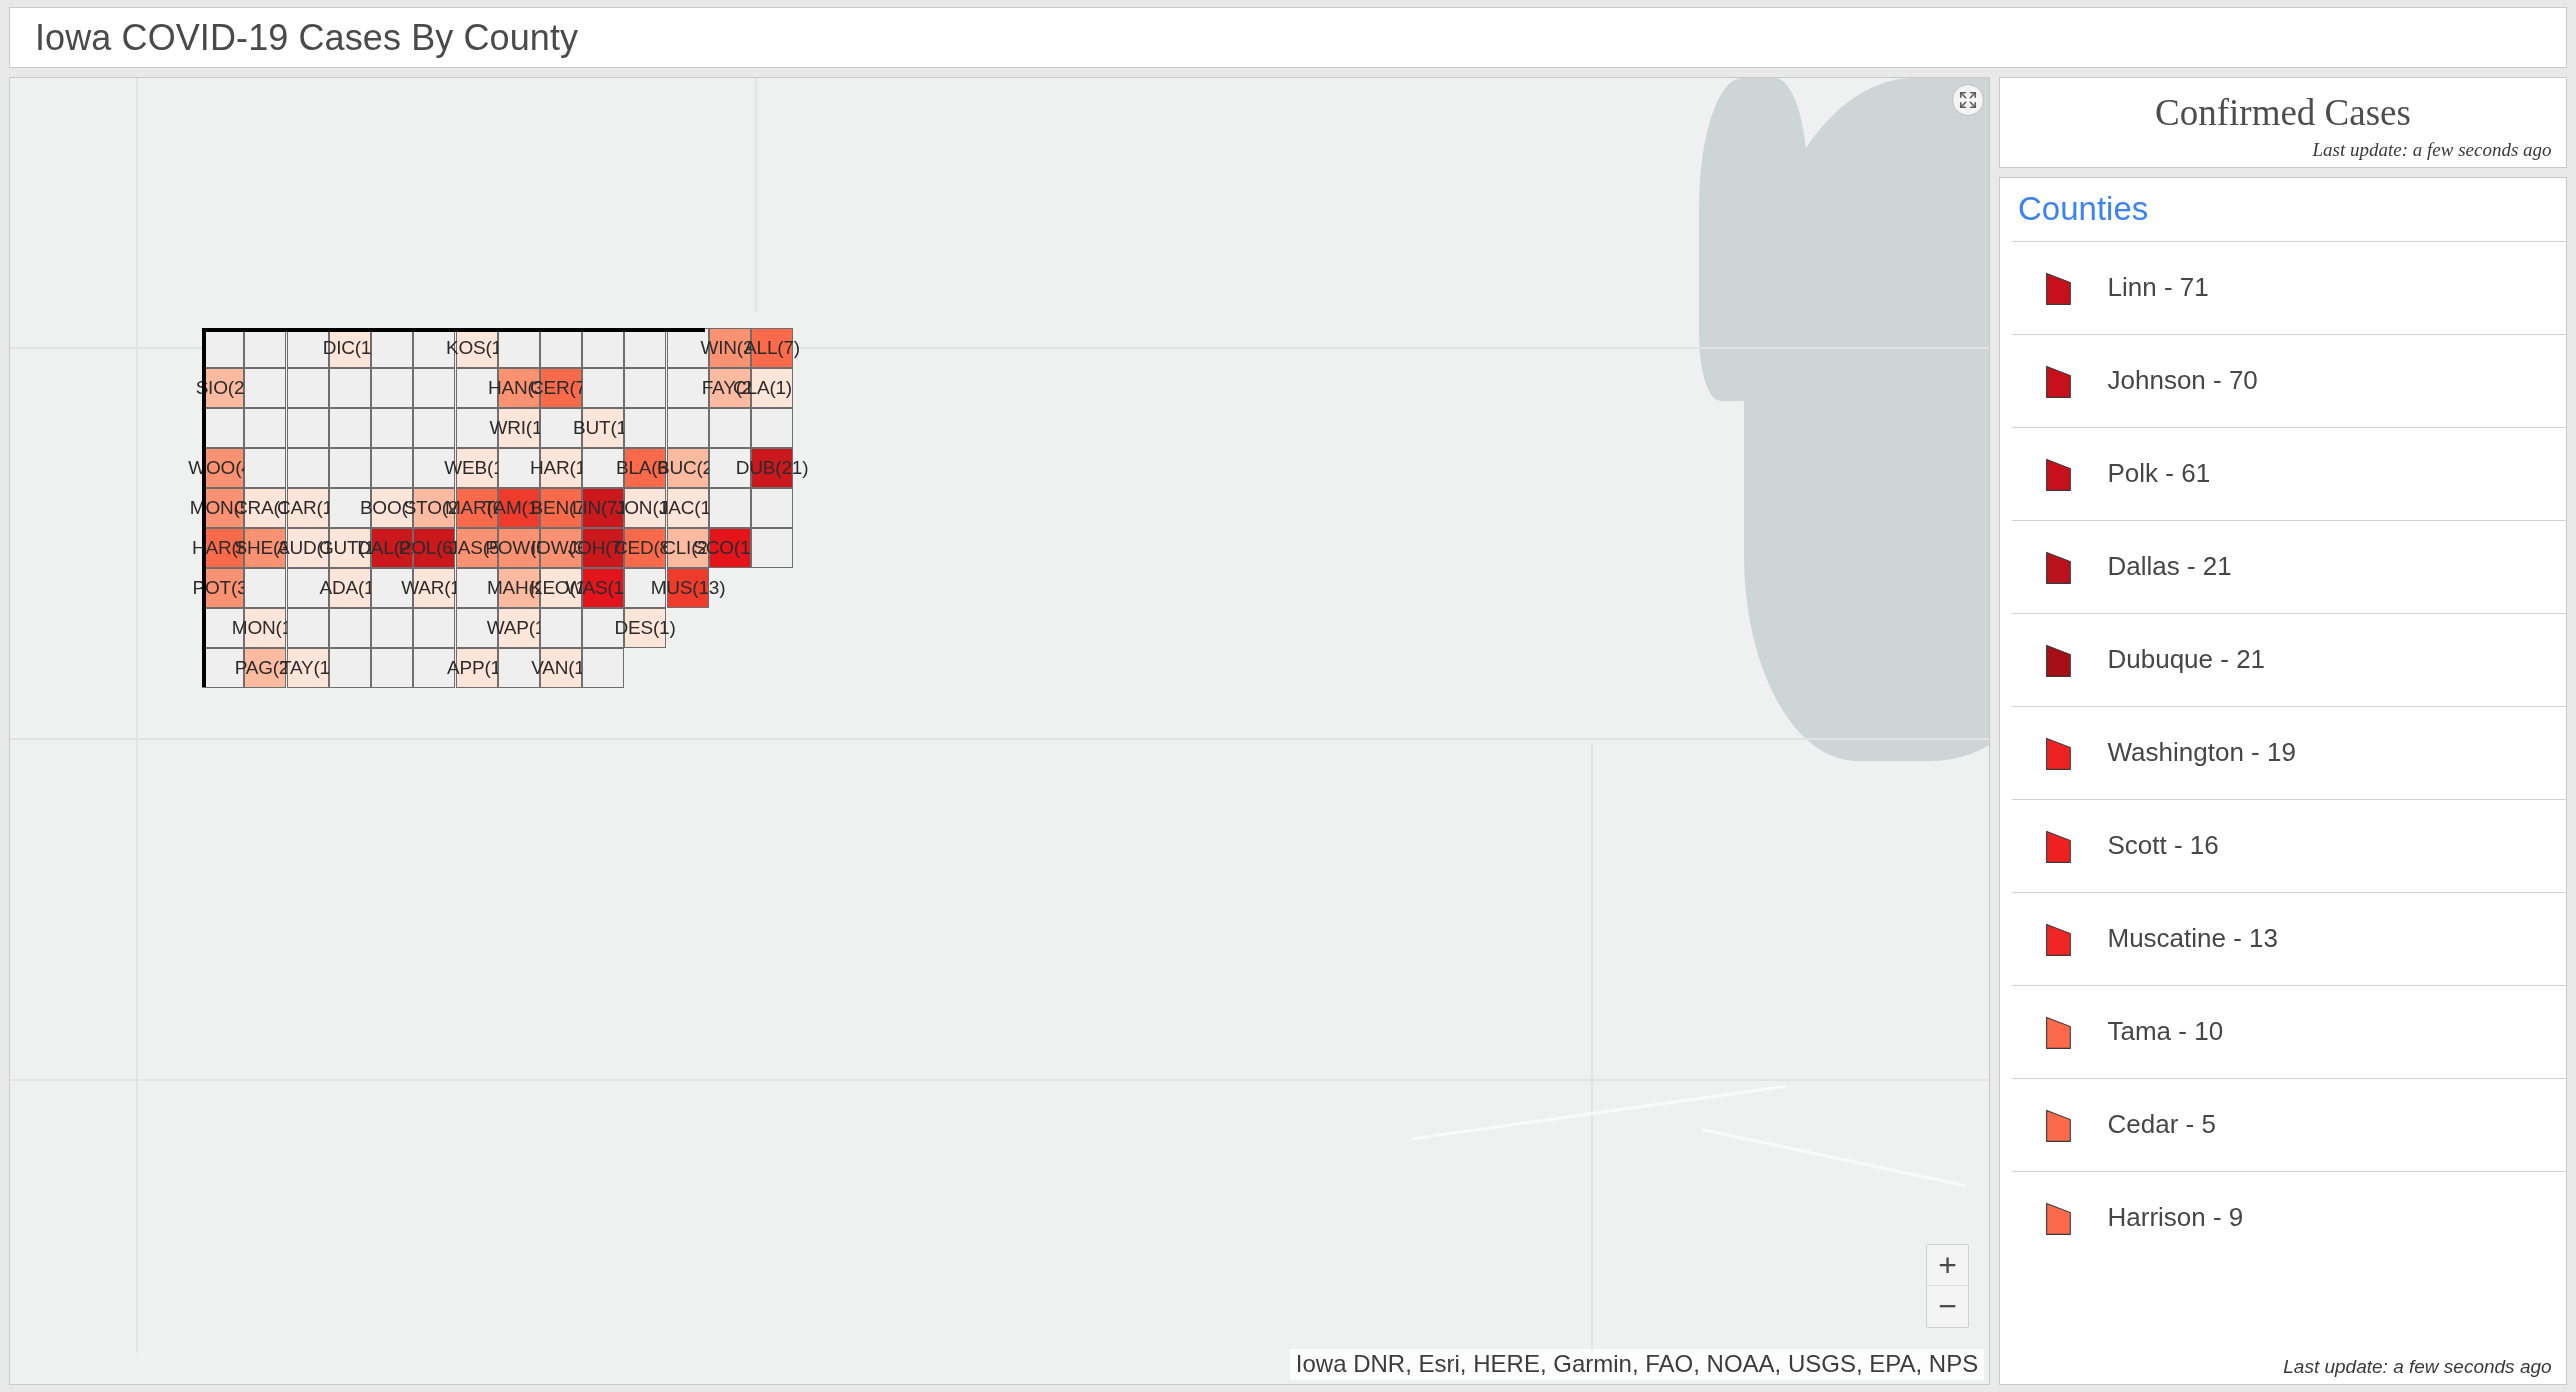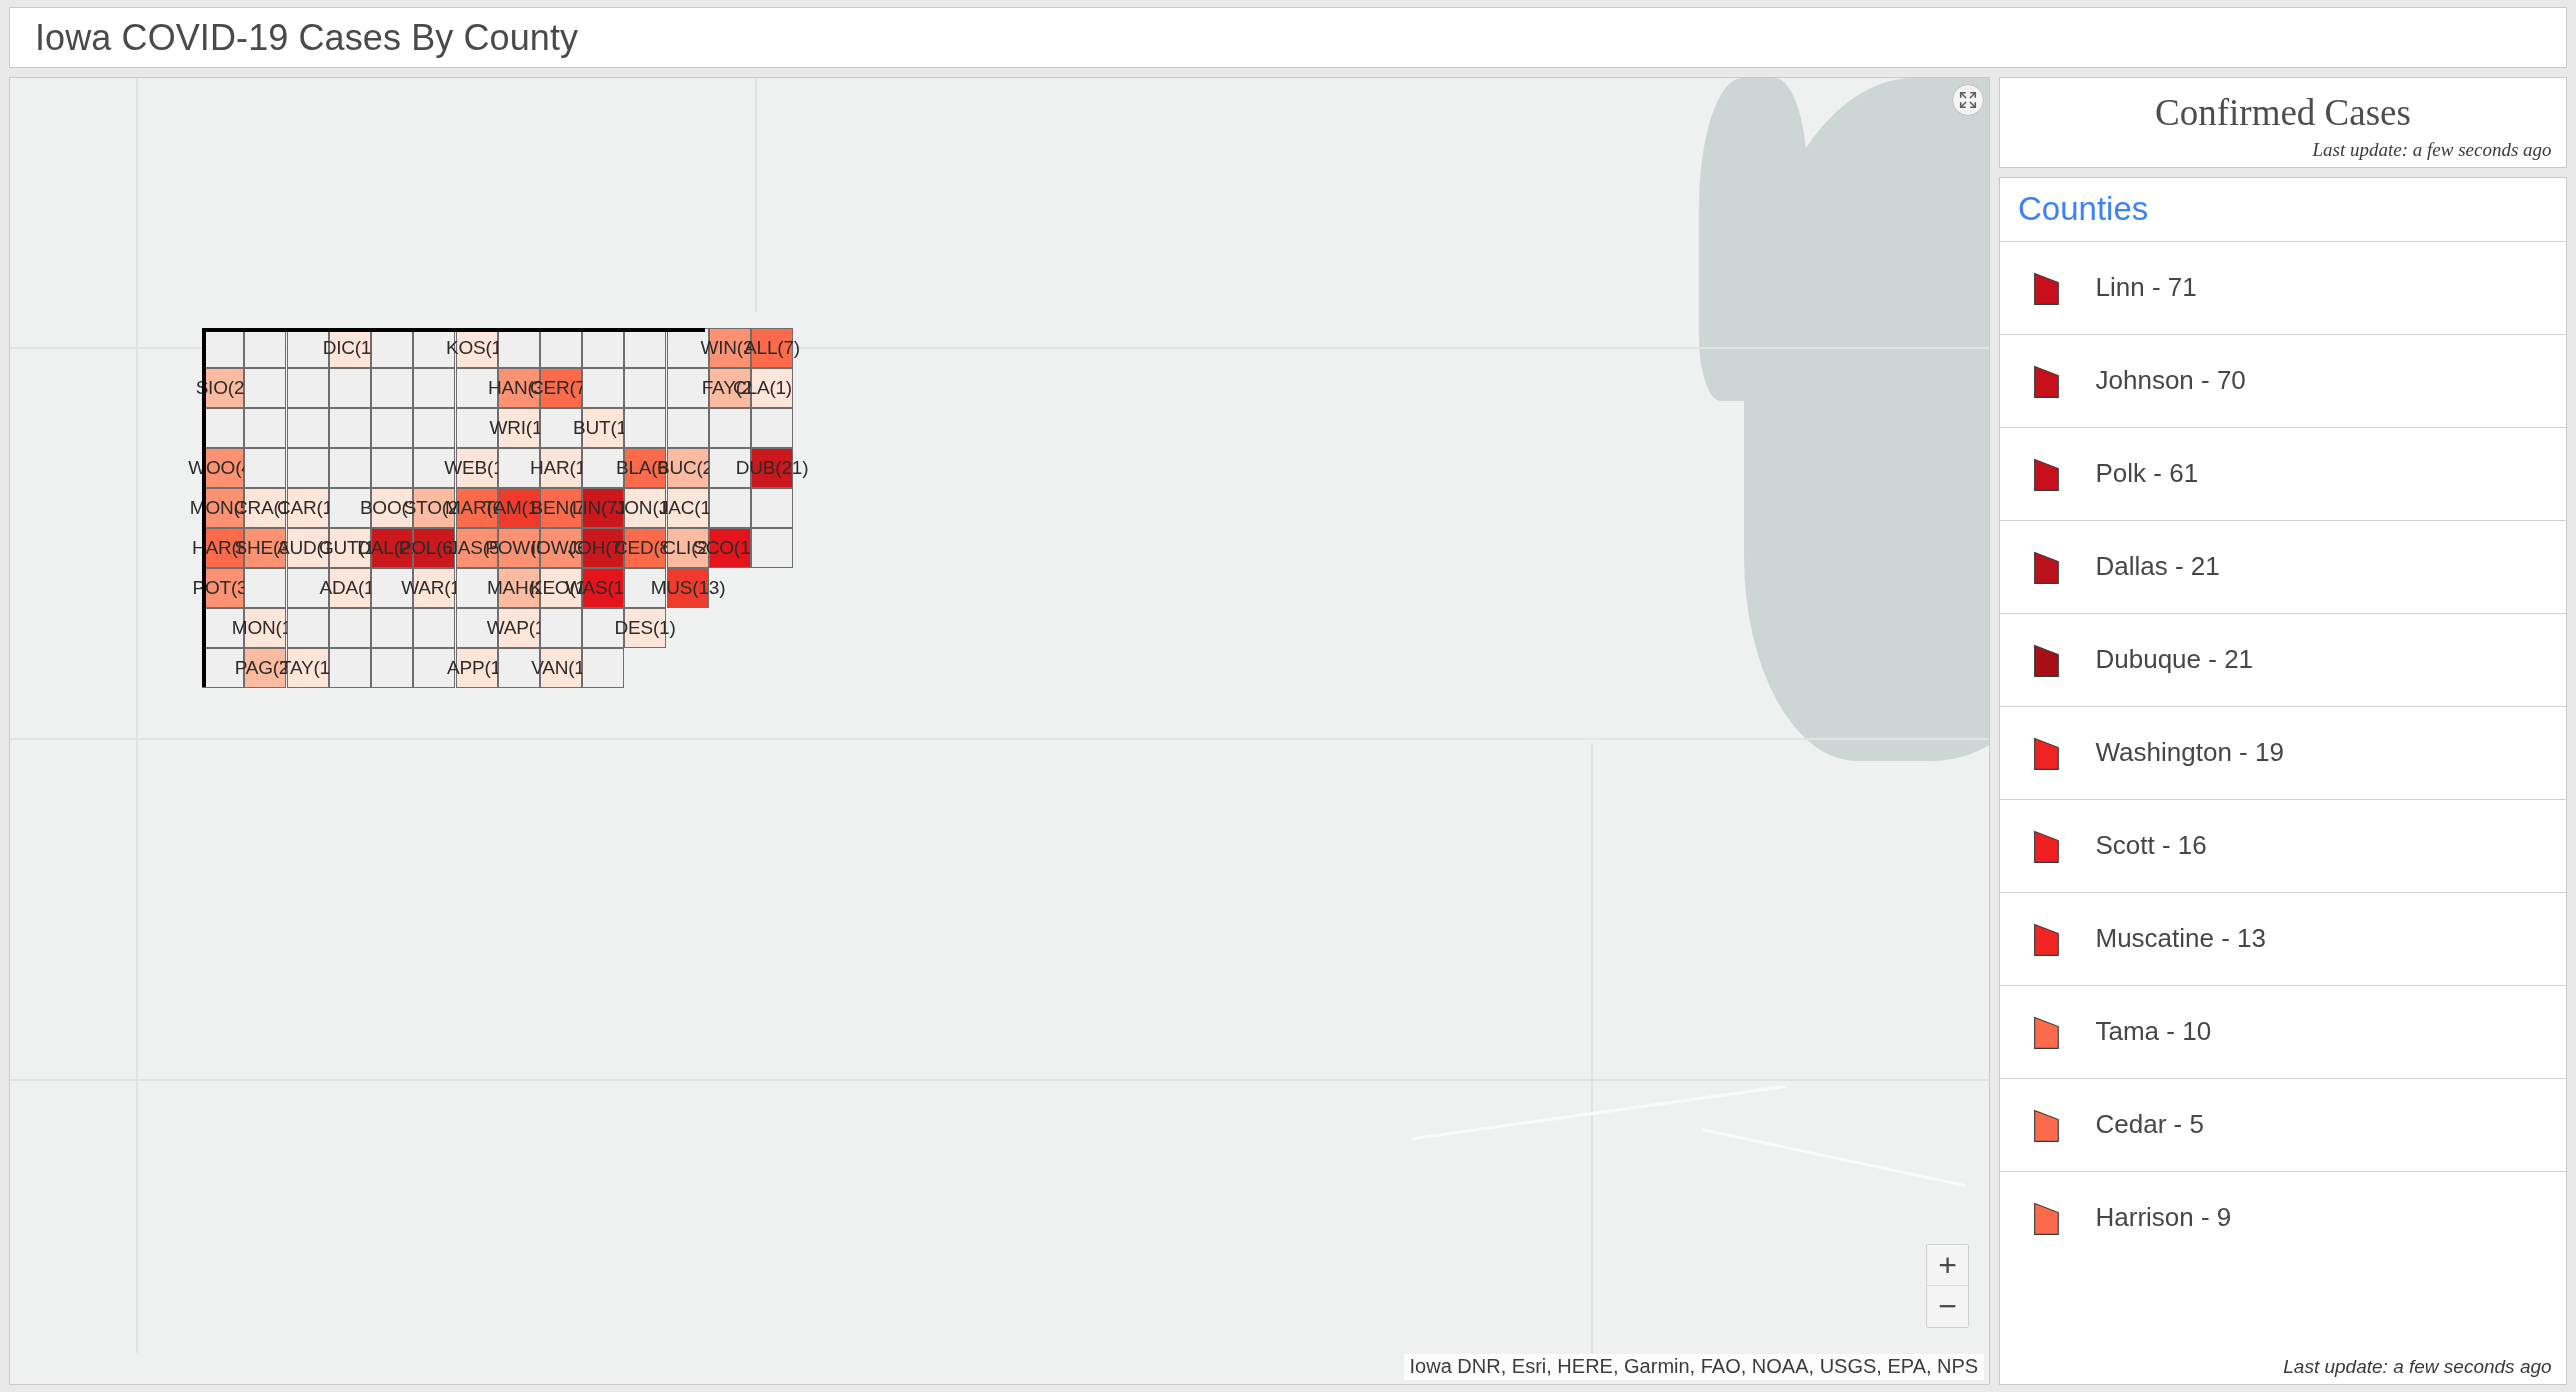--- a/index.html
+++ b/index.html
@@ -64,42 +64,42 @@
     z-index: 40; border-radius: 1.8px;
   }
   .zoomctl div {
     height: 41px; display: flex; align-items: center; justify-content: center;
     font-size: 32px; color: #4a4a4a; cursor: pointer; line-height: 1;
   }
   .zoomctl div:first-child { border-bottom: 0.9px solid #dcdcdc; }
   .attrib {
     position: absolute; right: 5.4px; bottom: 3.6px;
     background: rgba(255,255,255,.78);
-    font-size: 20px; color: #3c3c3c; padding: 1.8px 5.4px; z-index: 40;
+    font-size: 24px; color: #3c3c3c; padding: 1.8px 5.4px; z-index: 40;
   }
 
   
   .sidebar { width: 568px; flex: 0 0 568px; display: flex; flex-direction: column; gap: 9px; min-height: 0; }
 
   .valuebox {
     background: #fff; border: 0.9px solid #c9c9c9;
     padding: 12.6px 14.4px 5.4px 14.4px;
     flex: 0 0 auto; position: relative; font-family: Liberation Serif, serif;
   }
   .valuebox .vb-title { text-align: center; font-size: 37px; color: #4d4d4d; font-weight: 400; }
   .valuebox .vb-number { text-align: center; font-size: 70px; color: #545454; font-weight: bold; line-height: 1.05; margin-top: -1.8px; }
   .lastupdate { text-align: right; font-size: 19px; font-style: italic; color: #3a3a3a; margin-top: 5.4px; }
 
   .listcard {
     background: #fff; border: 0.9px solid #c9c9c9;
     flex: 1 1 auto; position: relative; overflow: hidden;
     display: flex; flex-direction: column;
   }
   .listcard .lc-title { font-size: 33px; color: #3b82f6; padding: 12.6px 0 12.6px 18px; flex: 0 0 auto; }
-  .listbody { flex: 1 1 auto; overflow: hidden; position: relative; }
+  .listbody { flex: 1 1 auto; overflow: hidden; position: relative; margin-left: 12px; }
   .crow {
     height: 93px; border-top: 0.9px solid #d2d2d2;
     display: flex; align-items: center; padding-left: 30.5px; gap: 25px;
     cursor: pointer;
   }
   .cicon { width: 40px; height: 40px; flex: 0 0 auto; }
   .clabel { font-size: 26px; color: #464646; }
   .listcard .lastupdate {
     position: absolute; right: 10.8px; bottom: 5.4px;
     background: rgba(255,255,255,.88); padding: 0 3.6px; z-index: 5;

